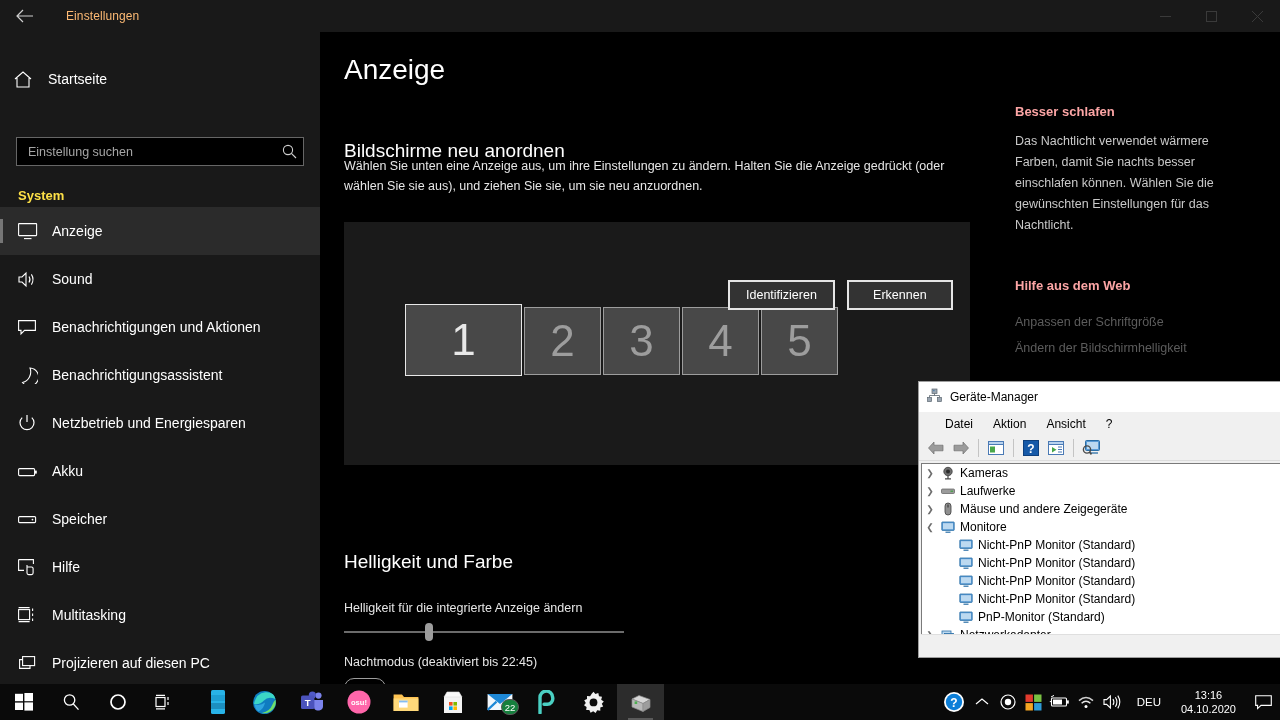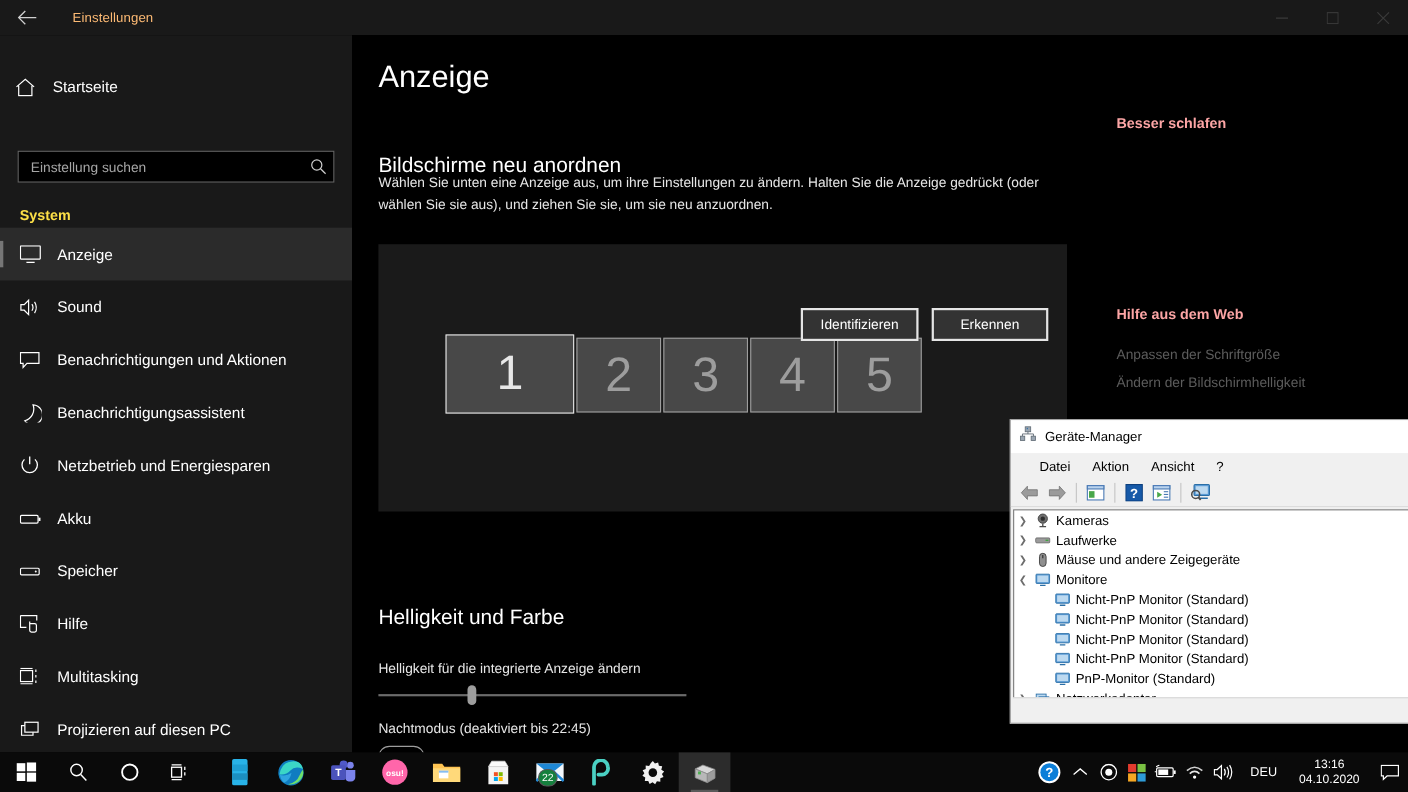--- a/index.html
+++ b/index.html
@@ -216,21 +216,21 @@
   .tb-pinned { display:flex; align-items:center; margin-left: 6px; }
   .tray { margin-left: auto; display: flex; align-items: center; height: 36px; }
   .tray-ico { width: 26px; height: 36px; display:flex; align-items:center; justify-content:center; }
   .tray-lang { font-size: 11.5px; color: #fff; padding: 0 10px; }
   .tray-clock {
     font-size: 11px; color: #fff; text-align: center; line-height: 14px;
     padding: 0 10px; display:flex; flex-direction: column; justify-content:center; height:36px;
   }
   .tray-action { width: 34px; height:36px; display:flex; align-items:center; justify-content:center; }
   .badge {
-    position: absolute; right: 16px; bottom: 5px;
+    position: absolute; right: 4px; bottom: 5px;
     background: #15803d; color: #fff; border-radius: 9px;
     font-size: 9.5px; min-width: 18px; height: 16px;
     display:flex; align-items:center; justify-content:center;
     border: 1px solid #585858;
     margin-top: 48px;
   }
 </style>
 </head>
 <body>
 
@@ -428,20 +428,21 @@
         <div class="slider-track"></div>
         <div class="slider-thumb"></div>
       </div>
 
       <div class="body-text" style="left:24px; top:620px;">Nachtmodus (deaktiviert bis 22:45)</div>
 
       <div class="toggle" style="top:646px;"></div>
 
       <div class="aside">
         <div class="aside-h" style="left:0px; top:72px;">Besser schlafen</div>
+        <div class="aside-p" style="left:0px; top:99px;">Das Nachtlicht verwendet wärmere Farben, damit Sie nachts besser einschlafen können. Wählen Sie die gewünschten Einstellungen für das Nachtlicht.</div>
 
         <div class="aside-h" style="left:0px; top:246px;">Hilfe aus dem Web</div>
 
         <div class="aside-link" style="left:0px; top:283px;">Anpassen der Schriftgröße</div>
         <div class="aside-link" style="left:0px; top:309px;">Ändern der Bildschirmhelligkeit</div>
         <div class="aside-link" style="left:0px; top:350px;">Einrichten mehrerer Monitore</div>
       </div>
 
     </div>
 

